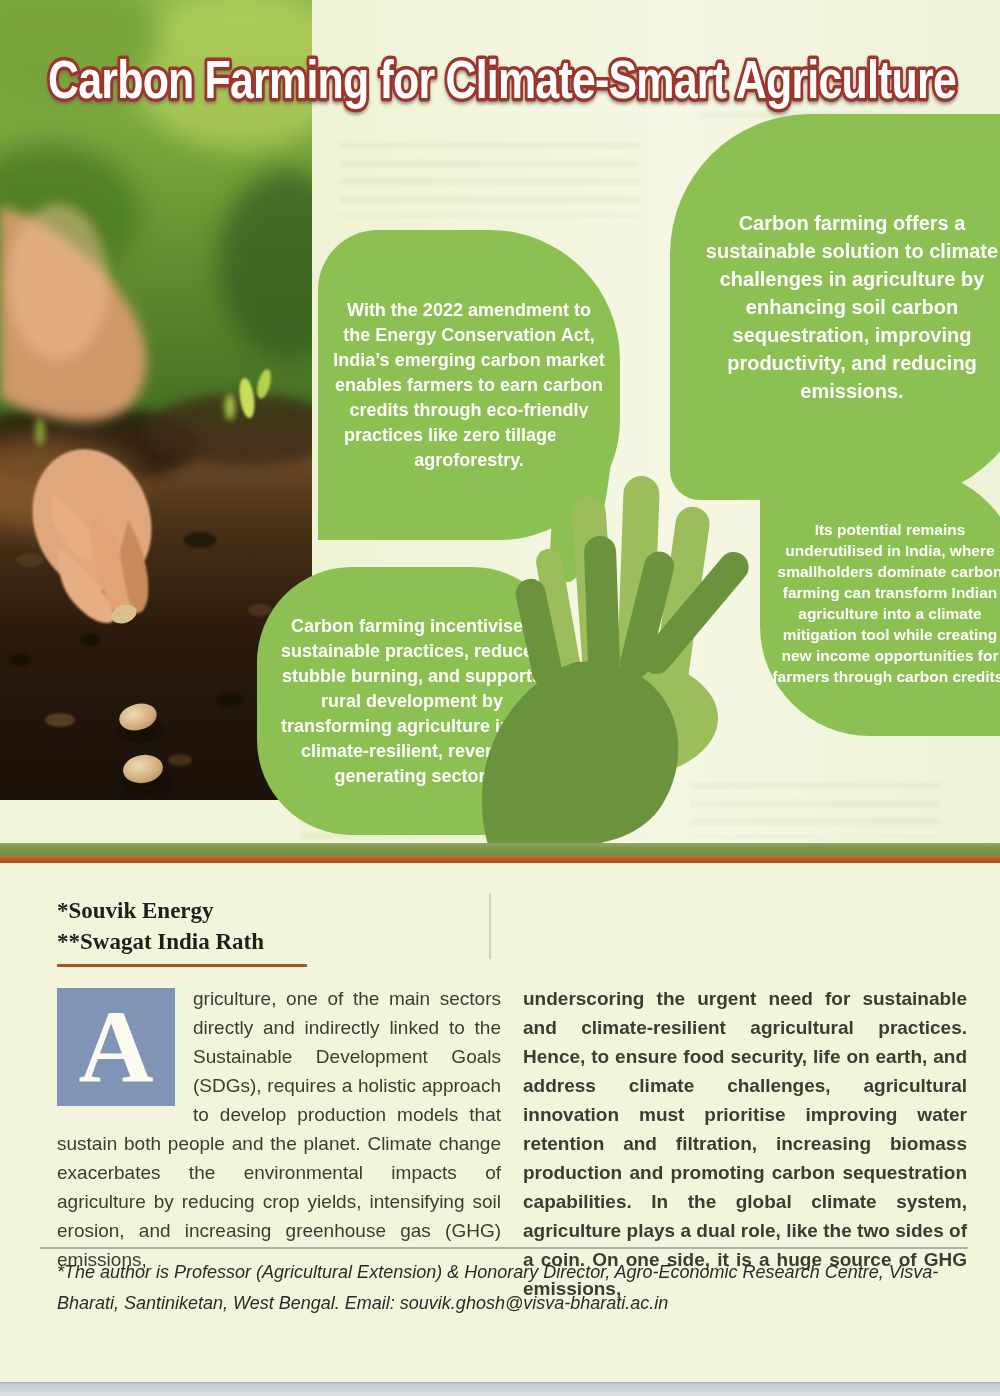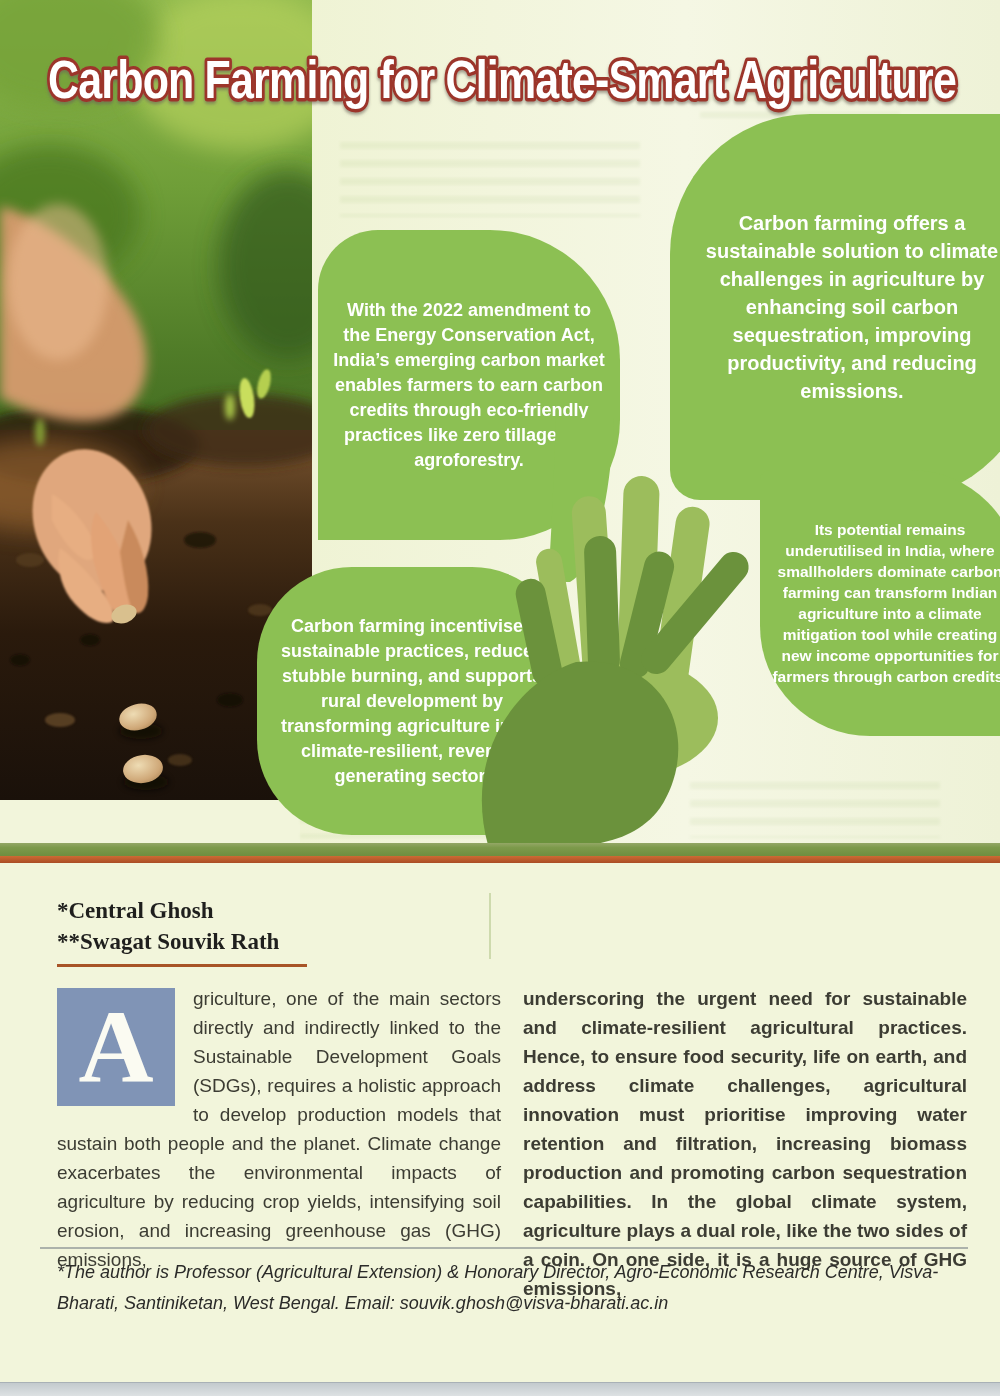--- a/index.html
+++ b/index.html
@@ -181,22 +181,22 @@
       <rect x="204" y="132" width="30" height="130" rx="15" transform="rotate(14 219 197)"></rect>
       <rect x="252" y="120" width="30" height="150" rx="15" transform="rotate(40 267 195)"></rect>
       <path d="M60,427 C48,384 54,340 74,306 C92,276 118,254 148,244 C190,240 226,258 242,292 C256,322 252,360 232,390 C216,412 192,422 166,426 L150,427 Z"></path>
     </g>
   </svg>
 
   <div class="band-olive"></div>
   <div class="band-red"></div>
 
   <div class="authors">
-    <div>*Central Ghosh</div>
-    <div>**Swagat Souvik Rath</div>
+    <div>*Souvik Energy</div>
+    <div>**Swagat India Rath</div>
     <div class="authors-rule"></div>
   </div>
   <div class="byline-artifact"></div>
 
   <div class="col col-left">
     <span class="dropcap">A</span><span>griculture, one of the main sectors directly and indirectly linked to the Sustainable Development Goals (SDGs), requires a holistic approach to develop production models that sustain both people and the planet. Climate change exacerbates the environmental impacts of agriculture by reducing crop yields, intensifying soil erosion, and increasing greenhouse gas (GHG) emissions,</span>
   </div>
   <div class="col col-right">
     <span>underscoring the urgent need for sustainable and climate-resilient agricultural practices. Hence, to ensure food security, life on earth, and address climate challenges, agricultural innovation must prioritise improving water retention and filtration, increasing biomass production and promoting carbon sequestration capabilities. In the global climate system, agriculture plays a dual role, like the two sides of a coin. On one side, it is a huge source of GHG emissions,</span>
   </div>

